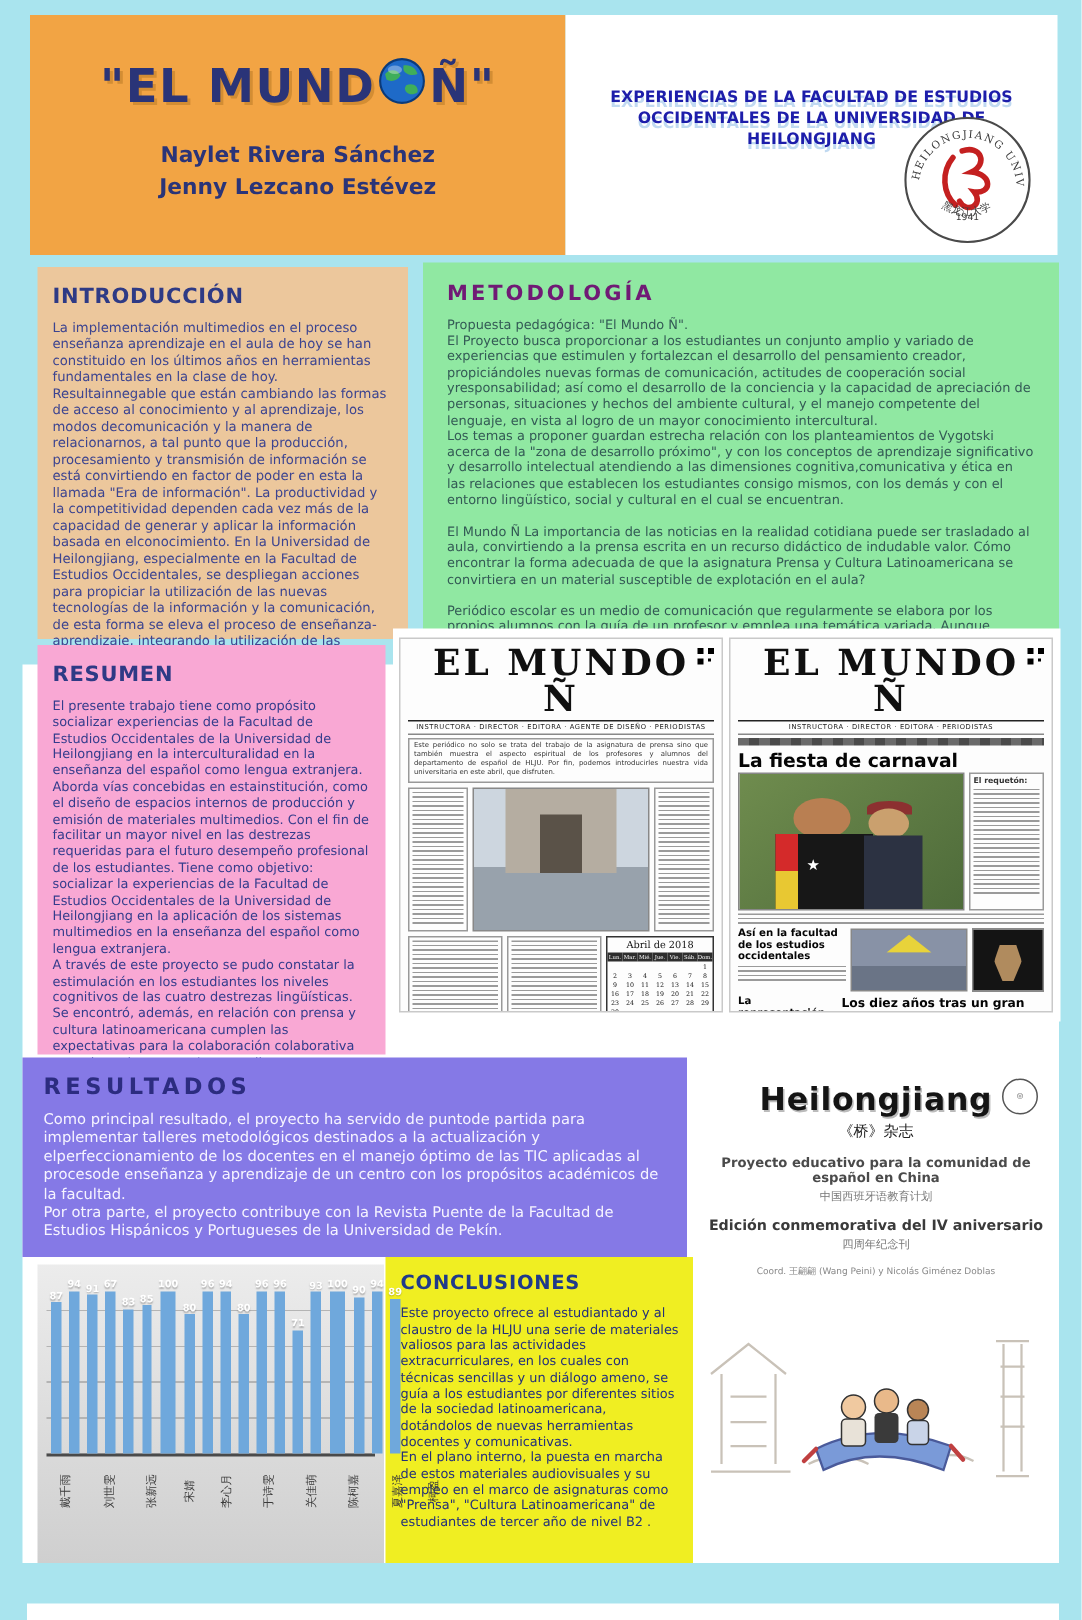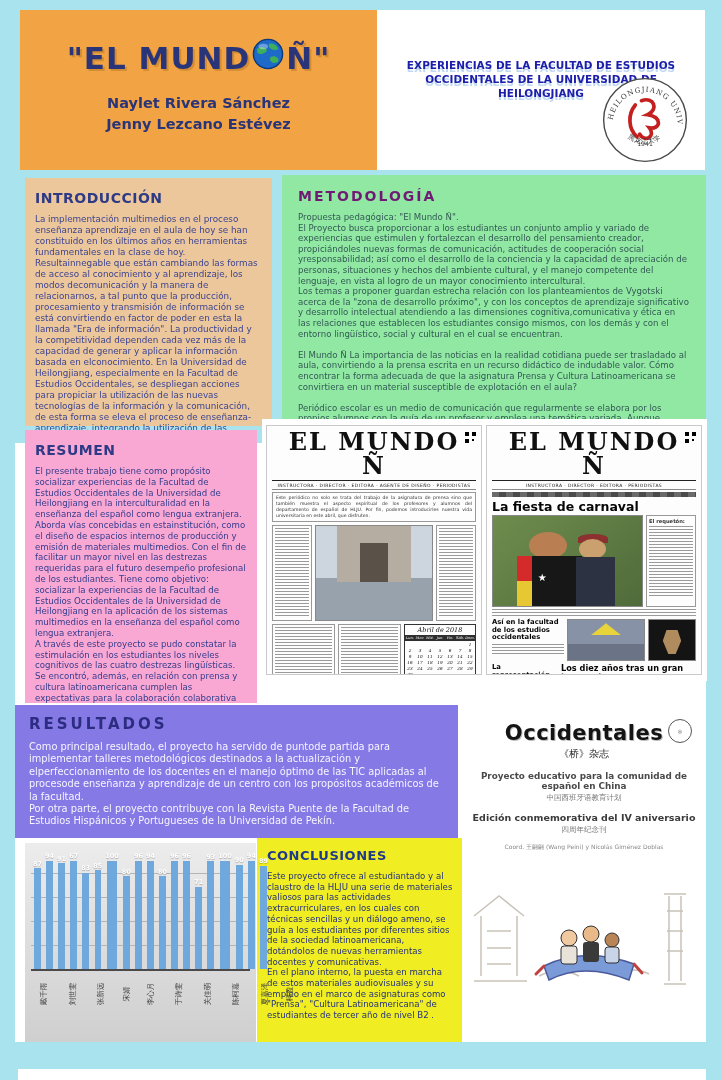--- a/index.html
+++ b/index.html
@@ -89,21 +89,21 @@
   .col-head { font-size:4.2px; font-weight:bold; color:#123; line-height:5px; margin-bottom:2px; }
   .photo { border:.5px solid #888; }
 
   .paper-mid { display:flex; gap:3px; margin-top:3px; height:96px; }
   .paper-mid .side { width:40px; }
   .paper-mid .center { flex:1; }
 
   .paper-bot { display:flex; gap:3px; margin-top:3px; height:52px; }
   .fill { flex:1; }
 
-  .cal { width:72px; border:.5px solid #333; font-family:"DejaVu Serif", serif;font-style:italic; }
+  .cal { width:72px; border:.5px solid #333; font-family:"DejaVu Serif", serif; }
   .cal-title { font-size:6.5px; text-align:center; color:#111; padding:1px 0; }
   .cal-grid { display:grid; grid-template-columns:repeat(7,1fr); }
   .cal-grid .h { background:#2e2e2e; color:#fff; font-size:3.6px; text-align:center; padding:1px 0; }
   .cal-grid .d { font-size:4.2px; text-align:center; color:#111; padding:.5px 0; }
 
   .gray-banner { height:5px; margin-top:2px;
     background:repeating-linear-gradient(90deg,#6a6a6a 0 7px,#4a4a4a 7px 14px); }
   .headline-main { font-size:12.5px; font-weight:bold; color:#050505; margin:2px 0 1px 0; }
   .headline-sm { font-size:6.8px; font-weight:bold; color:#050505; line-height:7.5px; }
   .headline-md { font-size:8.2px; font-weight:bold; color:#050505; line-height:9px; }
@@ -524,21 +524,21 @@
         <span></span>
       </div>
       <div class="x-col">
         <span>柯盈</span>
       </div>
     </div>
 </div>
 
 <div class="abs revista">
   <div class="revista-badge">◎</div>
-  <div class="revista-title">Occidentales</div>
+  <div class="revista-title">Heilongjiang</div>
   <div class="revista-cn">《桥》杂志</div>
   <div class="revista-line1">Proyecto educativo para la comunidad de español en China</div>
   <div class="revista-line1cn">中国西班牙语教育计划</div>
   <div class="revista-line2">Edición conmemorativa del IV aniversario</div>
   <div class="revista-line2cn">四周年纪念刊</div>
   <div class="revista-coord">Coord. 王翩翩 (Wang Peini) y Nicolás Giménez Doblas</div>
   <div class="revista-illo">
     <svg width="230" height="140" viewBox="0 0 230 140">
       <g stroke="#c9c2b8" stroke-width="1.5" fill="none">
         <path d="M5 60 L30 40 L55 60 M12 60 L12 120 M48 60 L48 120 M5 125 L58 125"></path>

